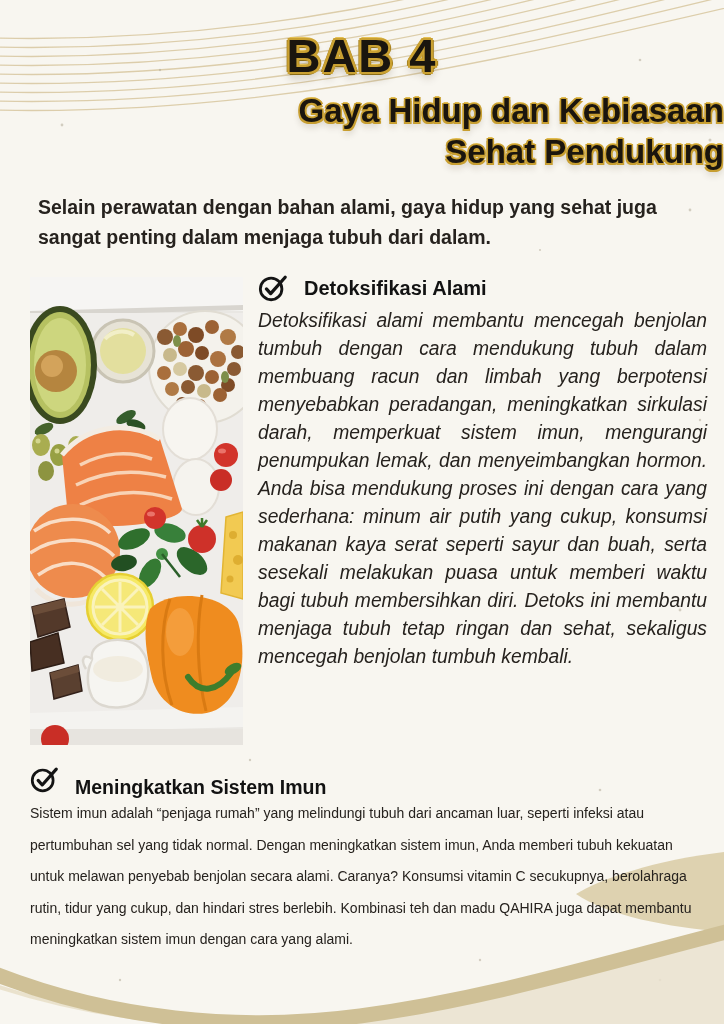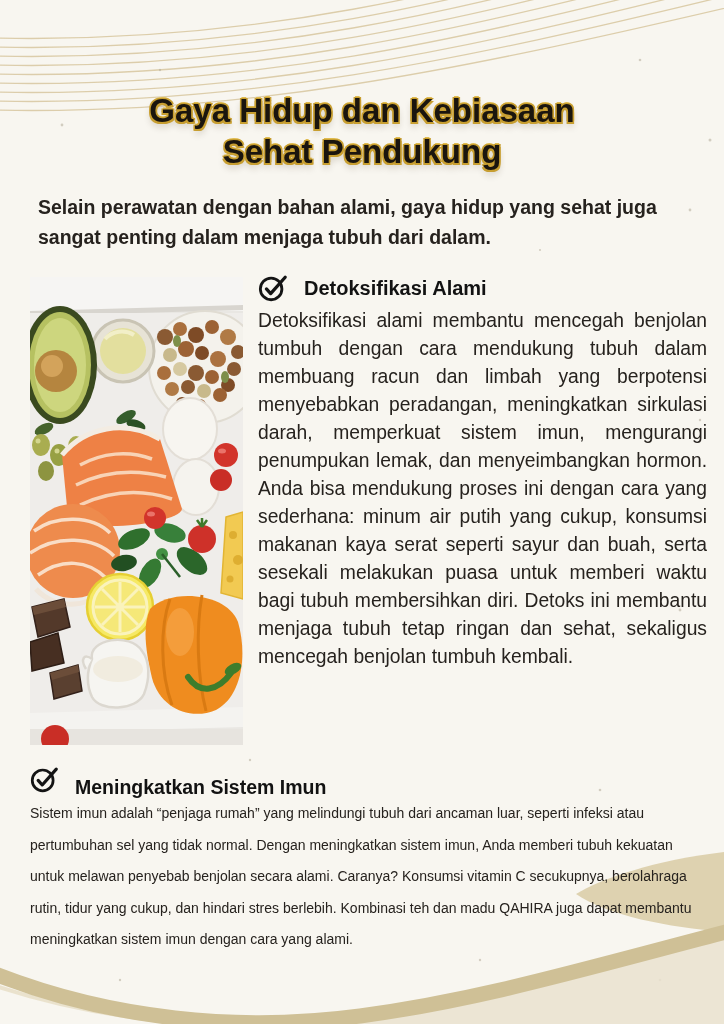--- a/index.html
+++ b/index.html
@@ -11,21 +11,21 @@
   .decor{position:absolute; inset:0; width:724px; height:1024px; pointer-events:none;}
   .chapter{
     position:absolute; top:28px; left:0; right:0; text-align:center;
     font-size:47px; font-weight:bold; letter-spacing:2px; color:#1a150e;
     text-shadow:
       -2px -2px 0 #caa132, 2px -2px 0 #caa132, -2px 2px 0 #caa132, 2px 2px 0 #caa132,
       -3px 0 0 #a8831f, 3px 0 0 #a8831f, 0 -3px 0 #e5c156, 0 3px 0 #8a6c17,
       0 6px 9px rgba(60,40,0,.25);
   }
   .title{
-    position:absolute; top:90px; left:0; right:0; text-align:center;
+    position:absolute; top:90px; left:0; right:0; text-align:right;
     font-size:33px; line-height:41px; font-weight:bold; color:#1a150e;
     text-shadow:
       -1.5px -1.5px 0 #c89f31, 1.5px -1.5px 0 #c89f31, -1.5px 1.5px 0 #c89f31, 1.5px 1.5px 0 #c89f31,
       0 -2px 0 #e0bc52, 0 2px 0 #8f7019, 0 5px 7px rgba(60,40,0,.22);
   }
   .intro{
     position:absolute; left:38px; top:192px; width:652px;
     font-size:19.5px; line-height:30px; color:#26221e;font-weight:bold;
   }
   .figure{
@@ -34,21 +34,21 @@
   }
   .figure svg{display:block;}
   .sec-head{position:absolute; display:flex; align-items:center; gap:16px;}
   .sec-head .label{font-weight:bold; color:#121212;}
   .sec1-head{left:258px; top:273px;}
   .sec1-head .label{font-size:20px;}
   .sec2-head{left:30px; top:760px;}
   .sec2-head .label{font-size:19.5px;margin-top:16px;}
   .sec1-body{
     position:absolute; left:258px; top:307px; width:449px;
-    font-size:19.3px; line-height:28px; text-align:justify;
+    font-size:19.3px; line-height:28px; text-align:justify;font-style:italic;
   }
   .sec2-body{
     position:absolute; left:30px; top:798px; width:676px;
     font-size:14px; line-height:31.5px; text-align:left;
   }
   .check-icon{flex:0 0 auto;}
 </style>
 </head>
 <body>
 
@@ -83,20 +83,21 @@
         <circle cx="710" cy="140" r="1.5"></circle>
     </g>
     <g>
       <path d="M724,852 C655,860 600,879 576,894 C608,916 668,927 724,932 Z" fill="#ded2b0"></path>
       <path d="M330,1024 C470,996 590,964 724,936 L724,1024 Z" fill="#eae2cf" opacity="0.85"></path>
       <path d="M-10,984 C90,1018 200,1030 330,1028" stroke="#e4dabd" stroke-width="4" fill="none" opacity="0.7"></path>
       <path d="M-10,972 C110,1020 240,1032 360,1016 C480,1000 580,970 734,930" stroke="#cfc096" stroke-width="15" fill="none"></path>
     </g>
   </svg>
 
+  <div class="chapter">BAB 4</div>
   <div class="title">
     <span>Gaya Hidup dan Kebiasaan</span><br>
     <span>Sehat Pendukung</span>
   </div>
 
   <div class="intro">Selain perawatan dengan bahan alami, gaya hidup yang sehat juga sangat penting dalam menjaga tubuh dari dalam.</div>
 
   <div class="figure">
     <svg width="213" height="468" viewBox="0 0 213 468" aria-hidden="true">
       <rect x="0" y="0" width="213" height="468" fill="#e9e7e3"></rect>

